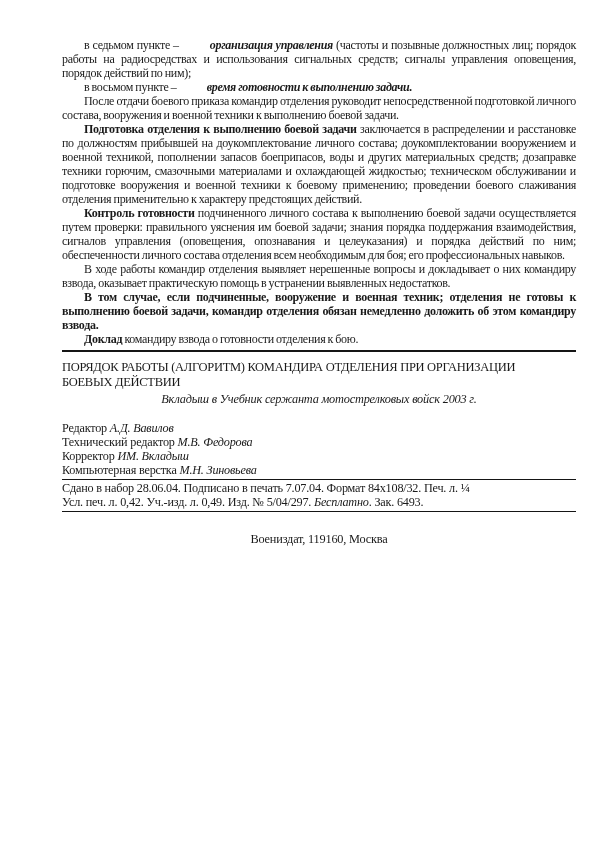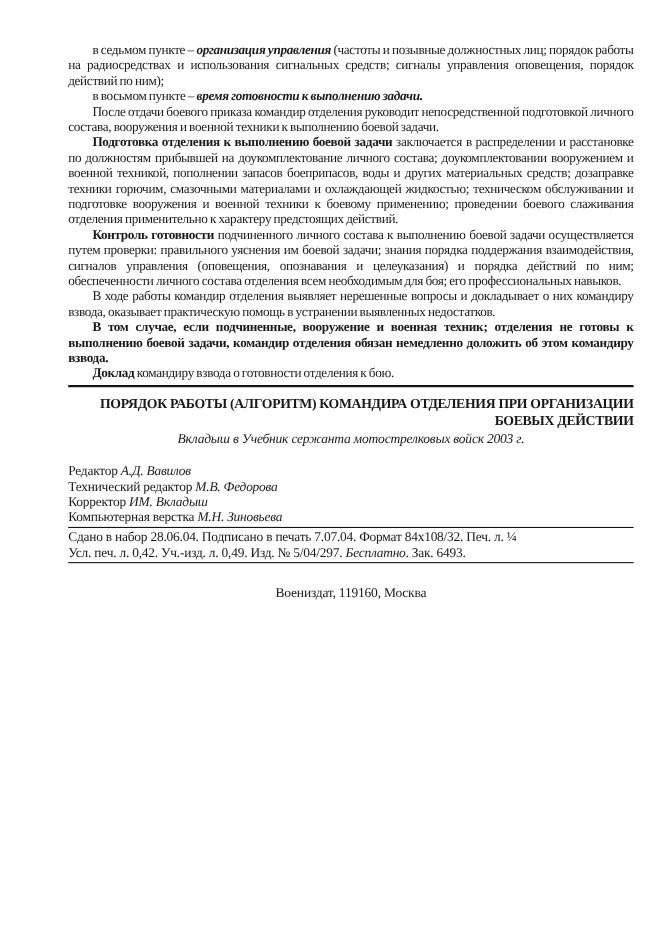--- a/index.html
+++ b/index.html
@@ -23,31 +23,31 @@
     letter-spacing: -0.3px;
     word-spacing: -0.5px;
   }
   .body-para {
     margin: 0;
     text-indent: 22px;
     text-align: justify;
   }
   .run-b  { font-weight: bold; }
   .run-i  { font-style: italic; }
-  .run-bi { font-weight: bold; font-style: italic; }
+  .run-bi { font-weight: bold; font-style: italic; margin-left: 28px; }
 
   .rule-thick {
     height: 2px;
     background: #151515;
     margin: 4px 24px 0 62px;
   }
   .title-block {
     margin: 8px 24px 0 62px;
-    text-align: right;
-    font-weight: bold;
+    text-align: left;
+    font-weight: normal;
     font-size: 12.5px;
     line-height: 15px;
     letter-spacing: -0.3px;
   }
   .subtitle {
     margin: 2px 24px 0 62px;
     text-align: center;
     font-style: italic;
     font-size: 12.3px;
     line-height: 14px;

